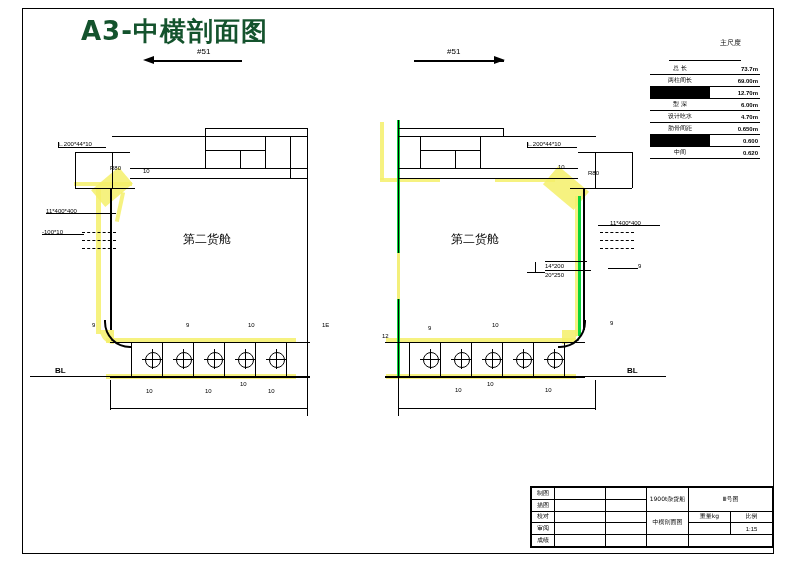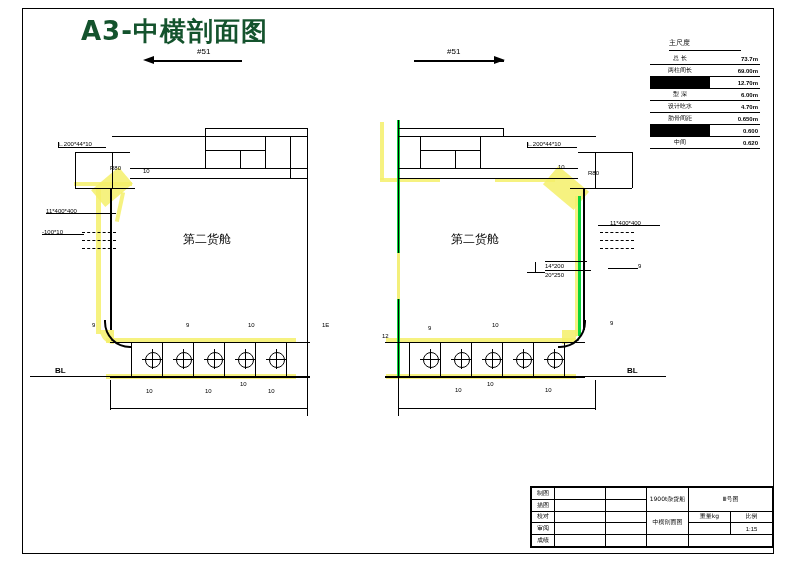--- a/index.html
+++ b/index.html
@@ -25,21 +25,21 @@
   #title{position:absolute;left:33px;top:14px;font-size:26px;font-weight:bold;
          color:#14532d;letter-spacing:1px;
          font-family:"DejaVu Sans","Liberation Sans",sans-serif;margin-left:48px;}
 
   
   #border{position:absolute;left:22px;top:8px;width:752px;height:546px;
           border:1px solid #000;box-sizing:border-box;}
 
   
   #maintable{position:absolute;left:650px;top:38px;width:110px;}
-  #maintable .mt-head{text-align:left;font-size:7px;padding-bottom:2px;
+  #maintable .mt-head{text-align:right;font-size:7px;padding-bottom:12px;
       border-bottom:1px solid #000;width:72px;margin:0 auto;}
   #maintable table{border-collapse:collapse;width:110px;margin-top:2px;}
   #maintable td{font-size:6px;padding:1px 2px;border-bottom:1px solid #000;
       height:9px;}
   #maintable td.lbl{width:56px;text-align:center;}
   #maintable td.val{text-align:right;font-weight:bold;}
   #maintable td.bar{background:#000;}
 
   
   #tblock{position:absolute;left:530px;top:486px;width:244px;height:62px;

